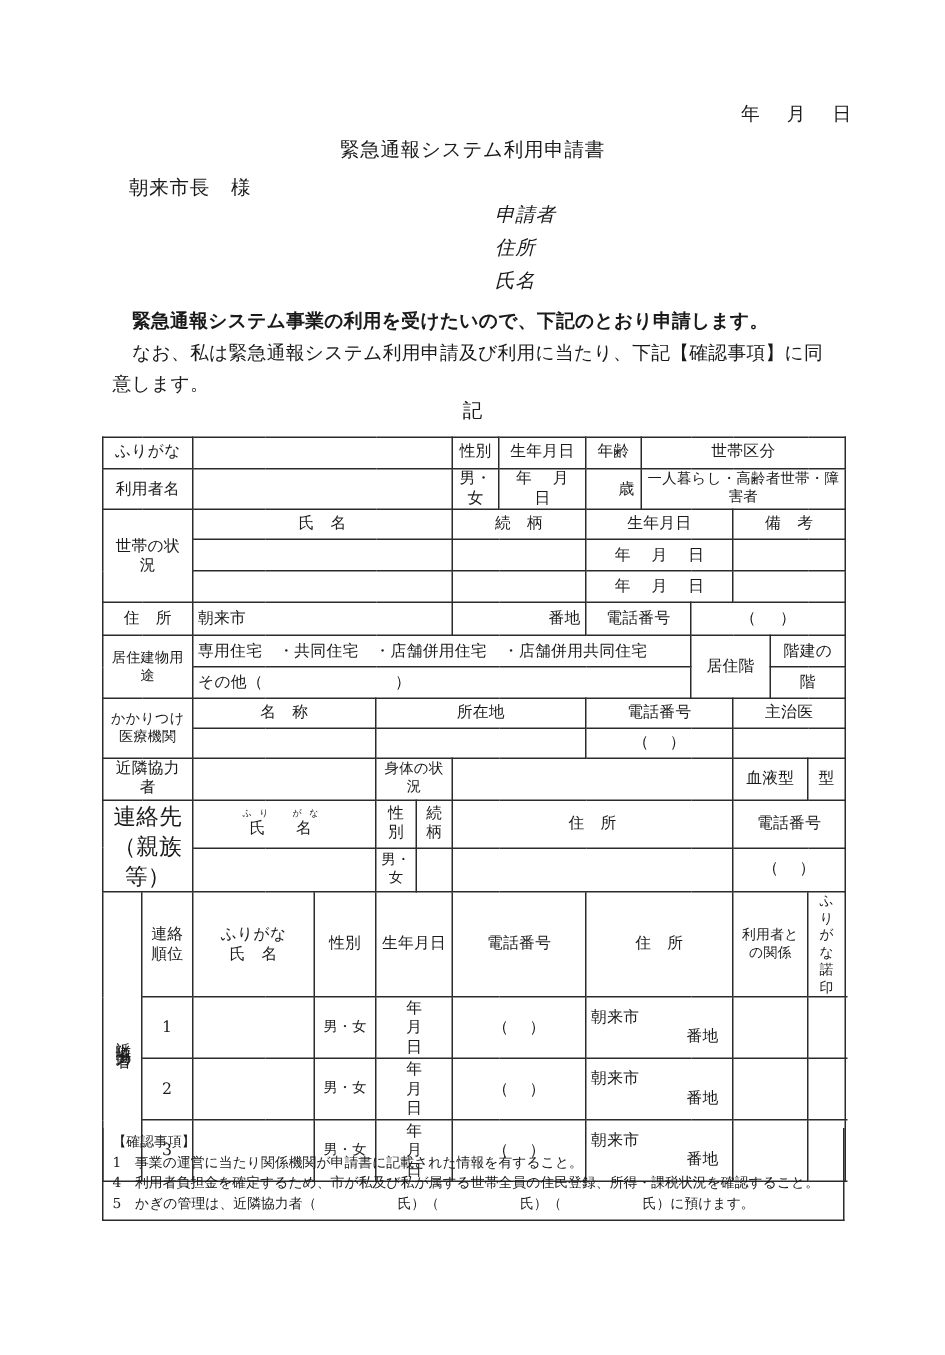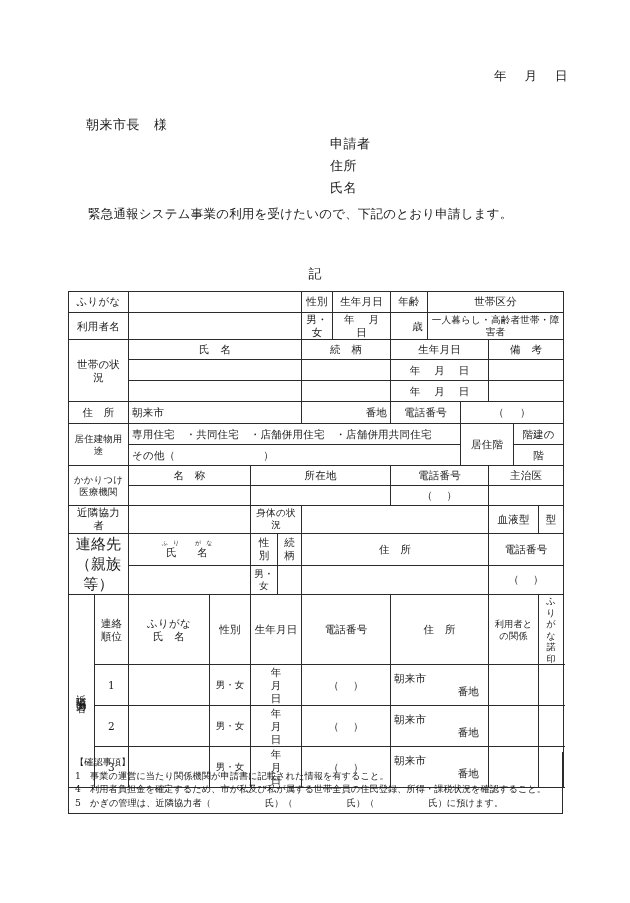--- a/index.html
+++ b/index.html
@@ -49,31 +49,31 @@
     letter-spacing: 0.5px;
   }
   .addressee .sama { margin-left: 14px; }
   .applicant-block {
     position: absolute;
     left: 330px; top: 133px;
     font-size: 13px;
     line-height: 22px;
     letter-spacing: 0.5px;
   }
-  .applicant-block div { text-align: left; }
+  .applicant-block div { text-align: left; font-style: italic; }
 
   .para {
     position: absolute;
     left: 75px;
     width: 480px;
     font-size: 12.5px;
     line-height: 21px;
     letter-spacing: 0.2px;
   }
-  .para1 { top: 203px; text-indent: 13px; }
+  .para1 { top: 203px; text-indent: 13px; font-weight: bold; }
   .para2 { top: 224px; text-indent: 13px; }
 
   .ki {
     position: absolute;
     left: 0; right: 0; top: 265px;
     text-align: center;
     font-size: 13px;
   }
 
   
@@ -150,32 +150,34 @@
 
 <div class="page">
 
 
   <div class="date-line">
     <span>年</span>
     <span>月</span>
     <span>日</span>
   </div>
 
+  <div class="doc-title">緊急通報システム利用申請書</div>
 
   <div class="addressee">
     <span>朝来市長</span><span class="sama">様</span>
   </div>
 
   <div class="applicant-block">
     <div>申請者</div>
     <div>住所</div>
     <div>氏名</div>
   </div>
 
   <div class="para para1">緊急通報システム事業の利用を受けたいので、下記のとおり申請します。</div>
+  <div class="para para2">なお、私は緊急通報システム利用申請及び利用に当たり、下記【確認事項】に同意します。</div>
   <div class="ki">記</div>
 
   <table class="main">
     <colgroup>
       <col style="width:26px">
       <col style="width:34px">
       <col style="width:48px">
       <col style="width:33px">
       <col style="width:41px">
       <col style="width:27px">

